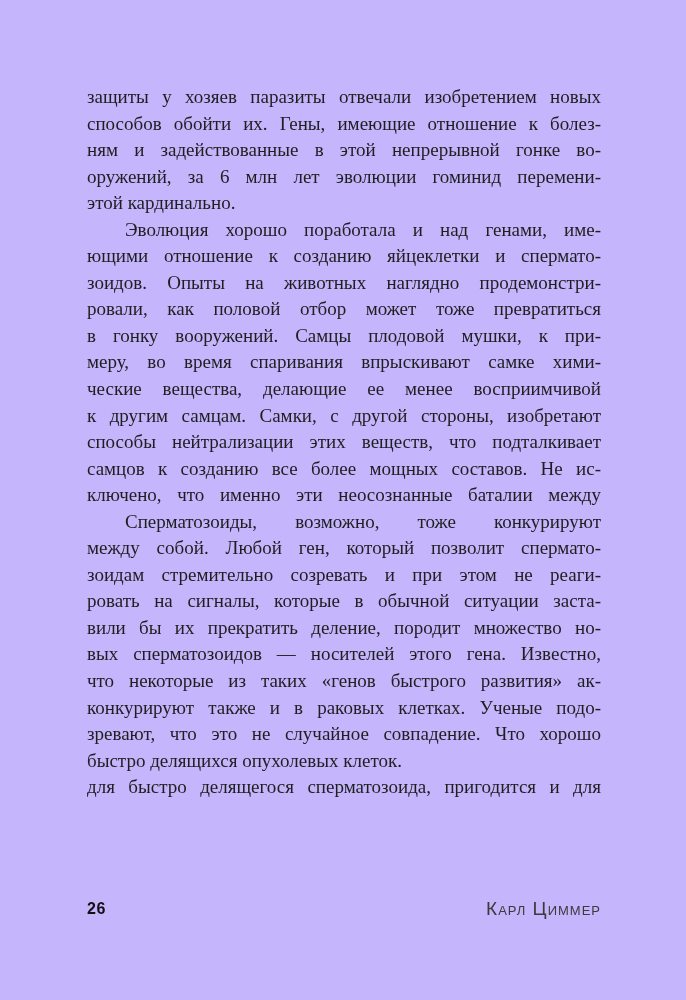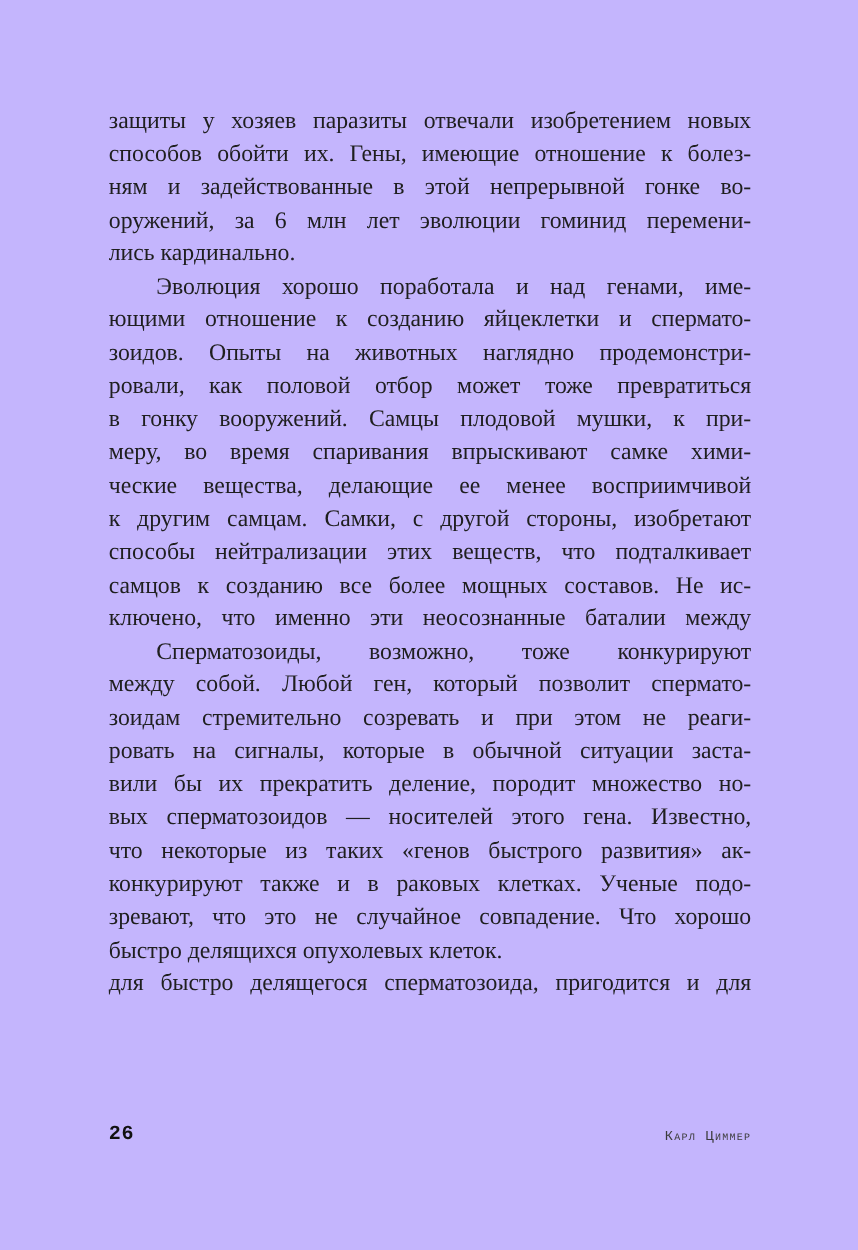--- a/index.html
+++ b/index.html
@@ -39,49 +39,49 @@
   .para.indent .line.first {
     text-indent: 38px;
   }
   .footer {
     position: absolute;
     left: 87px;
     right: 85px;
     top: 898px;
     display: flex;
     justify-content: space-between;
-    align-items: flex-end;
-    font-family: Liberation Mono, monospace;
+    align-items: center;
+    font-family: Liberation Sans, sans-serif;
     gap: 20px;
   }
   .page-number {
     font-size: 16px;
     font-weight: 700;
     color: #111111;
     letter-spacing: 0.5px;
   }
   .running-title {
-    font-size: 11px;
+    font-size: 19px;
     font-variant-caps: small-caps;
     font-variant: small-caps;
     letter-spacing: 1px;
     color: #3b3b3b;
   }
 </style>
 </head>
 <body>
 
 <div class="page">
   <div class="text-block">
       <p class="para">
         <span class="line first">защиты у хозяев паразиты отвечали изобретением новых</span>
         <span class="line">способов обойти их. Гены, имеющие отношение к болез-</span>
         <span class="line">ням и задействованные в этой непрерывной гонке во-</span>
         <span class="line">оружений, за 6 млн лет эволюции гоминид перемени-</span>
-        <span class="line last">лись кардинально.</span>
+        <span class="line last">этой кардинально.</span>
       </p>
       <p class="para indent">
         <span class="line first">Эволюция хорошо поработала и над генами, име-</span>
         <span class="line">ющими отношение к созданию яйцеклетки и спермато-</span>
         <span class="line">зоидов. Опыты на животных наглядно продемонстри-</span>
         <span class="line">ровали, как половой отбор может тоже превратиться</span>
         <span class="line">в гонку вооружений. Самцы плодовой мушки, к при-</span>
         <span class="line">меру, во время спаривания впрыскивают самке хими-</span>
         <span class="line">ческие вещества, делающие ее менее восприимчивой</span>
         <span class="line">к другим самцам. Самки, с другой стороны, изобретают</span>

